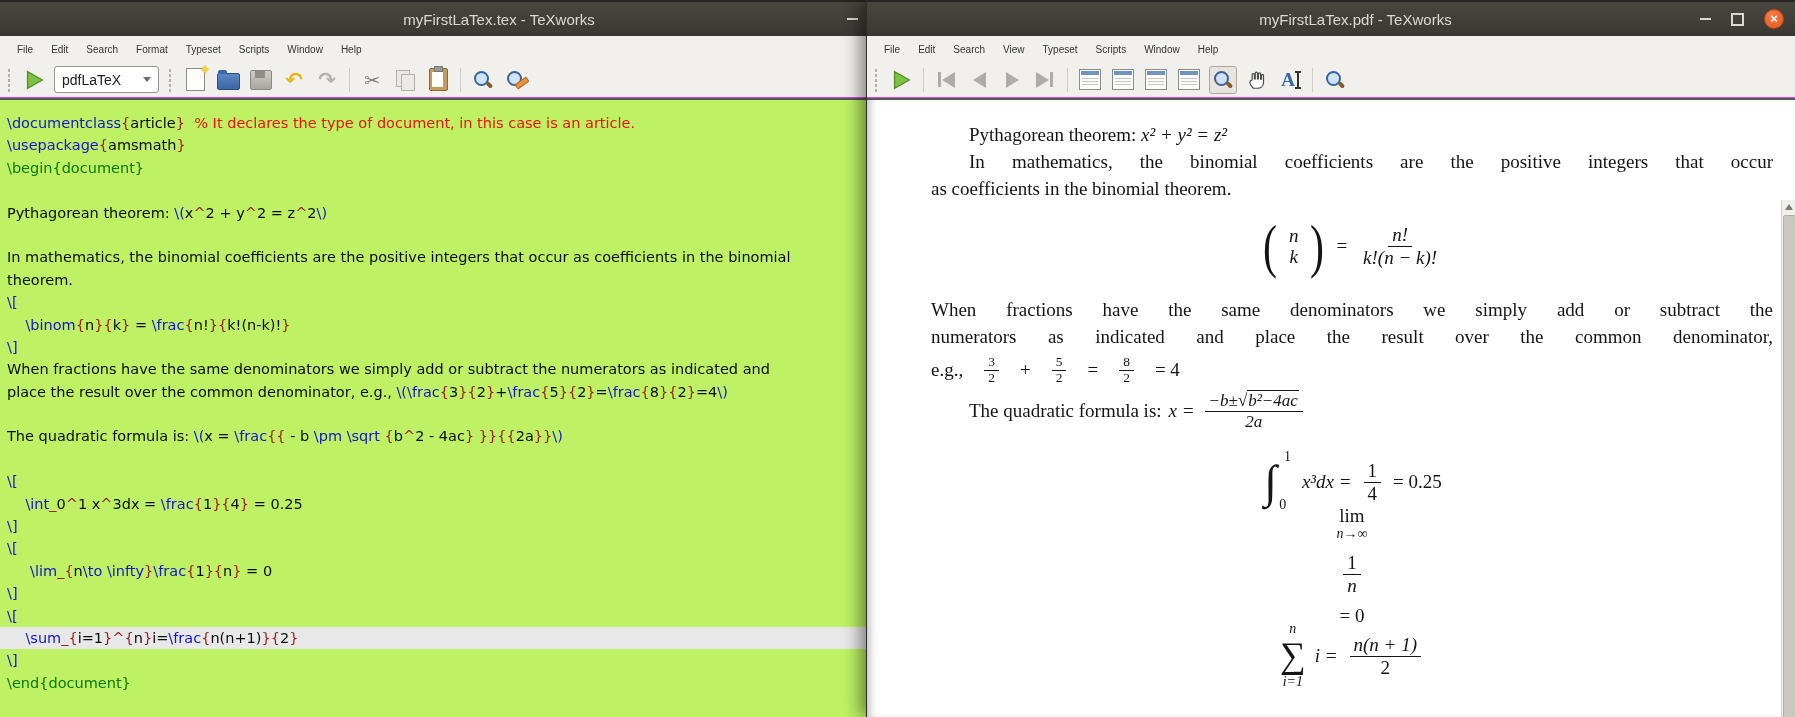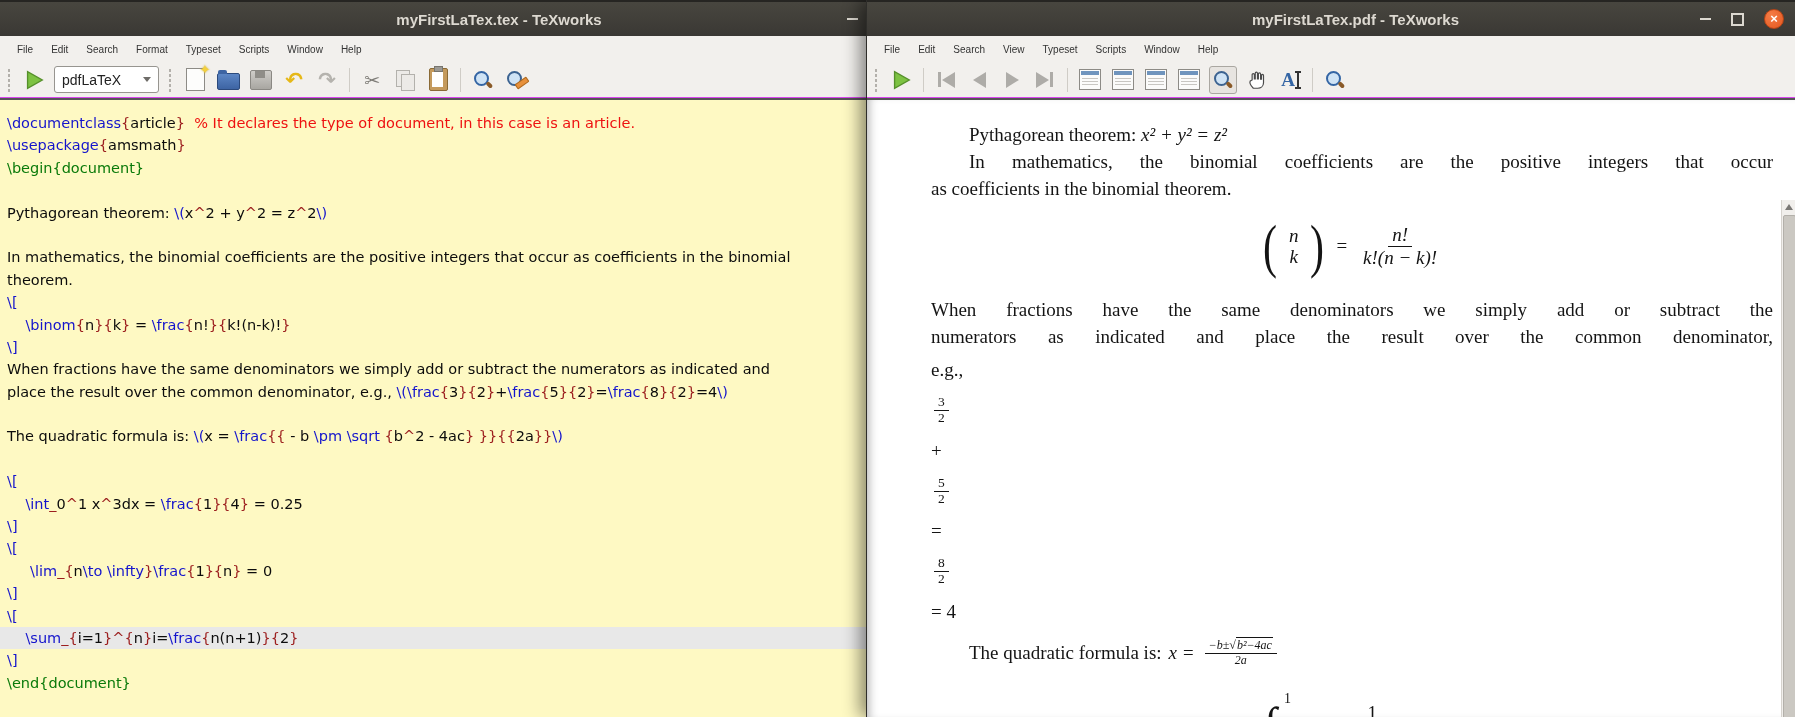--- a/index.html
+++ b/index.html
@@ -6,21 +6,21 @@
   body{width:1795px;height:717px;position:relative;overflow:hidden;
        font-family:"Liberation Sans","DejaVu Sans",sans-serif;}
   .window{position:absolute;top:0;height:717px;}
   .lw{left:0;width:950px;z-index:1;}
   .rw{left:866px;width:929px;z-index:2;border-left:1px solid #2e2d2a;
       box-shadow:-6px 0 16px rgba(0,0,0,.45);}
   
   .titlebar{height:36px;background:linear-gradient(#48463f,#3a3834);
             border-top:2px solid #262522;position:relative;
             display:flex;align-items:center;justify-content:center;box-sizing:border-box;}
-  .titlebar .title{color:#ddd9d1;font-weight:bold;font-size:15px;margin-left:48px;}
+  .titlebar .title{color:#ddd9d1;font-weight:normal;font-size:15px;margin-left:48px;}
   .win-controls{position:absolute;top:0;bottom:0;display:flex;align-items:center;gap:20px;}
   .lw .win-controls{right:92px;}
   .rw .win-controls{right:12px;}
   .btn-min{width:11px;height:2px;background:#dcd8d0;display:inline-block;}
   .btn-max{width:9px;height:9px;border:2px solid #dcd8d0;display:inline-block;background:transparent;}
   .btn-close{width:18px;height:18px;border-radius:50%;
              background:radial-gradient(circle at 35% 30%,#f57d47,#e4571f);
              border:1px solid #b94415;color:#fff;font-size:13px;line-height:17px;
              text-align:center;display:inline-block;font-weight:bold;}
   
@@ -79,21 +79,21 @@
   .pageicon:after{content:"";position:absolute;left:2px;right:2px;top:8px;height:8px;
       background:repeating-linear-gradient(#c8c6c2 0 1px,transparent 1px 3px);}
   .tool-active{background:#e7e4e0;border:1px solid #aaa7a1;border-radius:3px;}
   .hand-svg{display:block;}
   .ai{font-family:"Liberation Serif","DejaVu Serif",serif;font-size:19px;font-weight:bold;color:#3465a4;
       display:flex;align-items:center;}
   .ibeam{width:2px;height:18px;background:#333;margin-left:2px;position:relative;}
   .ibeam:before,.ibeam:after{content:"";position:absolute;left:-2px;width:6px;height:2px;background:#333;}
   .ibeam:before{top:0;} .ibeam:after{bottom:0;}
   
-  .editor{position:absolute;top:100px;left:0;right:0;bottom:0;background:#fef9c3;
+  .editor{position:absolute;top:100px;left:0;right:0;bottom:0;background:#bef264;
           font-family:"DejaVu Sans",sans-serif;font-size:14.5px;padding-top:12px;overflow:hidden;}
   .code-line{height:22.4px;line-height:22.4px;white-space:pre;padding-left:7px;}
   .code-line.hl{background:#e8e8e8;}
   .tk-c{color:#1414cc;} .tk-b{color:#9c1f1f;} .tk-t{color:#0c0c0c;}
   .tk-r{color:#ee1111;} .tk-g{color:#0a7a0a;}
   
   .pdfview{position:absolute;top:100px;left:0;right:0;bottom:0;background:#fff;overflow:hidden;
            font-family:"Liberation Serif","DejaVu Serif",serif;font-size:19px;color:#141414;
            box-shadow:inset 8px 0 10px -6px rgba(0,0,0,.30);}
   .pdf-inner{margin-left:64px;width:842px;padding-top:21px;}
@@ -102,24 +102,24 @@
   .just{text-align:justify;text-align-last:justify;}
   .mi{font-style:italic;}
   .frac{display:inline-flex;flex-direction:column;align-items:center;vertical-align:middle;
         line-height:1.15;margin:0 3px;}
   .frac .num{border-bottom:1.5px solid #141414;padding:0 4px;display:block;}
   .frac .den{padding:0 4px;display:block;}
   .disp{display:flex;justify-content:center;align-items:center;gap:9px;}
   .disp-binom{height:72px;margin-top:8px;}
   .bigp{font-size:60px;font-weight:300;line-height:60px;transform:scaleX(.7);display:inline-block;}
   .vstack{display:inline-flex;flex-direction:column;align-items:center;line-height:21px;}
-  .egline{line-height:40px;display:flex;align-items:flex-start;gap:5px;flex-direction:column;}
+  .egline{line-height:40px;display:flex;align-items:center;gap:18px;}
   .eg-frac{font-size:13.5px;line-height:1.1;}
   .quadline{line-height:42px;display:flex;align-items:center;gap:7px;}
-  .quad-frac{font-size:12px;line-height:1.15;}
+  .quad-frac{font-size:17px;line-height:1.15;}
   .rad{border-top:1.5px solid #141414;padding:0 1px;}
   .disp-int{height:76px;margin-top:12px;}
   .int-wrap{position:relative;display:inline-block;padding:0 16px 0 2px;}
   .int-sign{font-size:46px;line-height:62px;font-weight:300;}
   .int-sup{position:absolute;top:-2px;right:2px;font-size:14px;}
   .int-sub{position:absolute;bottom:0;left:17px;font-size:14px;}
   .disp-lim{height:66px;margin-top:14px;flex-direction:column;}
   .lim-stack{display:inline-flex;flex-direction:column;align-items:center;line-height:18px;}
   .lim-under,.sum-under,.sum-over{font-size:14px;}
   .disp-sum{height:92px;margin-top:10px;}

